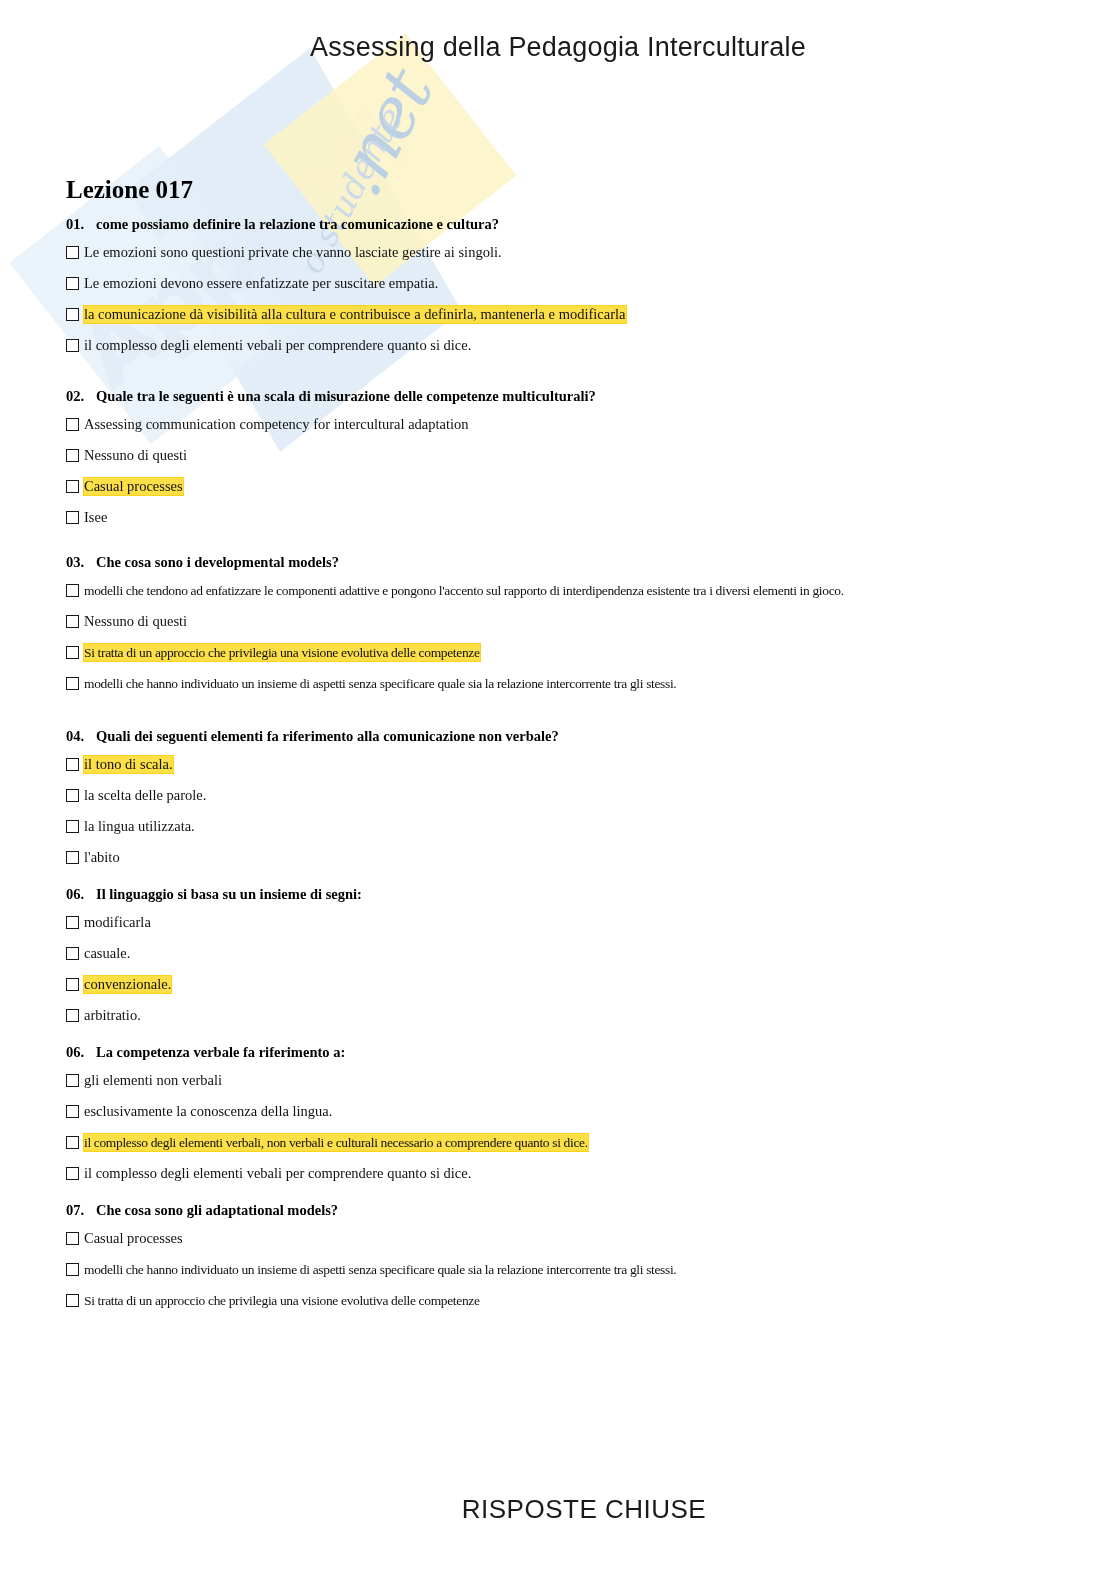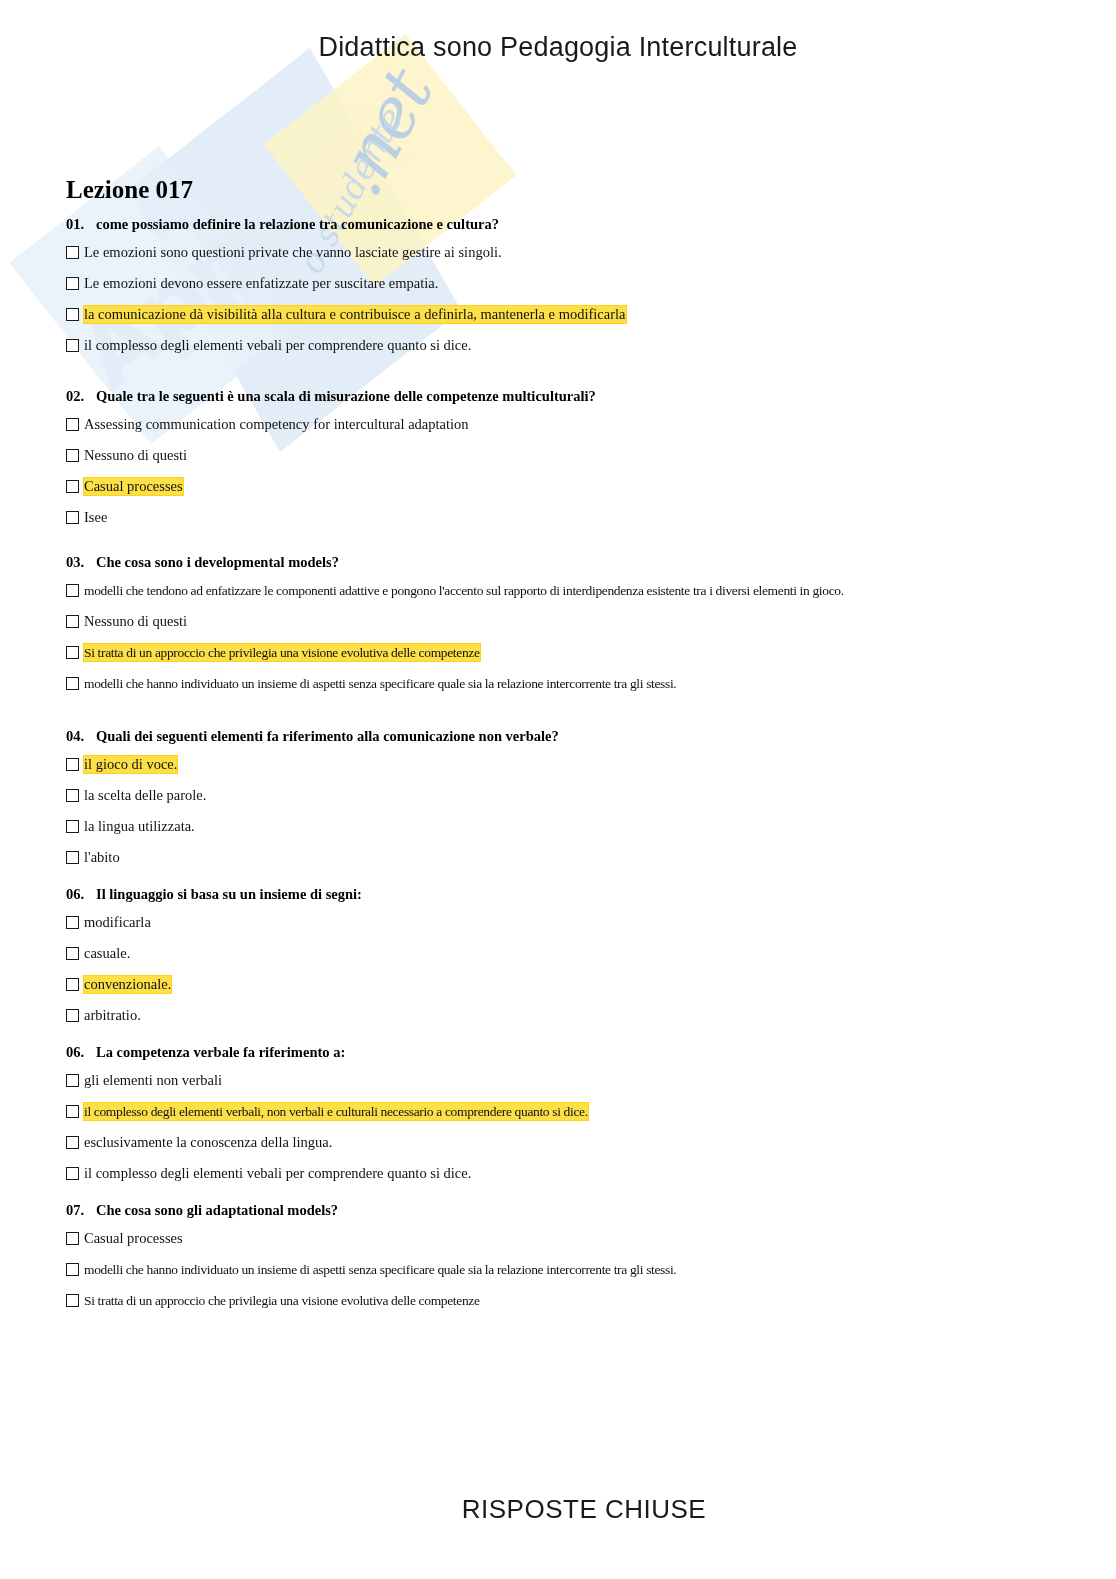--- a/index.html
+++ b/index.html
@@ -214,21 +214,21 @@
     <div class="wm-blue2"></div>
     <div class="wm-blue3"></div>
     <div class="wm-brand">Appunti</div>
     <div class="wm-yellow"></div>
     <div class="wm-net">.net</div>
     <div class="wm-studente">o studente</div>
   </div>
 
   <div class="content">
 
-    <div class="doc-title">Didattica sono Pedagogia Interculturale</div>
+    <div class="doc-title">Assessing della Pedagogia Interculturale</div>
 
     <div class="lesson-heading">Lezione 017</div>
 
     <div class="questions">
         <div class="question-block qb-1">
           <div class="q-head"><span class="q-num">01.</span><span>come possiamo definire la relazione tra comunicazione e cultura?</span></div>
           <div class="options">
             <div class="option-row">
               <span class="checkbox"></span>
               <span class="opt-text">Le emozioni sono questioni private che vanno lasciate gestire ai singoli.</span>
@@ -287,21 +287,21 @@
               <span class="checkbox"></span>
               <span class="opt-text narrow">modelli che hanno individuato un insieme di aspetti senza specificare quale sia la relazione intercorrente tra gli stessi.</span>
             </div>
           </div>
         </div>
         <div class="question-block qb-4">
           <div class="q-head"><span class="q-num">04.</span><span>Quali dei seguenti elementi fa riferimento alla comunicazione non verbale?</span></div>
           <div class="options">
             <div class="option-row">
               <span class="checkbox"></span>
-              <span class="opt-text hl">il gioco di voce.</span>
+              <span class="opt-text hl">il tono di scala.</span>
             </div>
             <div class="option-row">
               <span class="checkbox"></span>
               <span class="opt-text">la scelta delle parole.</span>
             </div>
             <div class="option-row">
               <span class="checkbox"></span>
               <span class="opt-text">la lingua utilizzata.</span>
             </div>
             <div class="option-row">
@@ -333,25 +333,25 @@
         </div>
         <div class="question-block qb-6">
           <div class="q-head"><span class="q-num">06.</span><span>La competenza verbale fa riferimento a:</span></div>
           <div class="options">
             <div class="option-row">
               <span class="checkbox"></span>
               <span class="opt-text">gli elementi non verbali</span>
             </div>
             <div class="option-row">
               <span class="checkbox"></span>
+              <span class="opt-text">esclusivamente la conoscenza della lingua.</span>
+            </div>
+            <div class="option-row">
+              <span class="checkbox"></span>
               <span class="opt-text hl narrow">il complesso degli elementi verbali, non verbali e culturali necessario a comprendere quanto si dice.</span>
-            </div>
-            <div class="option-row">
-              <span class="checkbox"></span>
-              <span class="opt-text">esclusivamente la conoscenza della lingua.</span>
             </div>
             <div class="option-row">
               <span class="checkbox"></span>
               <span class="opt-text">il complesso degli elementi vebali per comprendere quanto si dice.</span>
             </div>
           </div>
         </div>
         <div class="question-block qb-7">
           <div class="q-head"><span class="q-num">07.</span><span>Che cosa sono gli adaptational models?</span></div>
           <div class="options">

